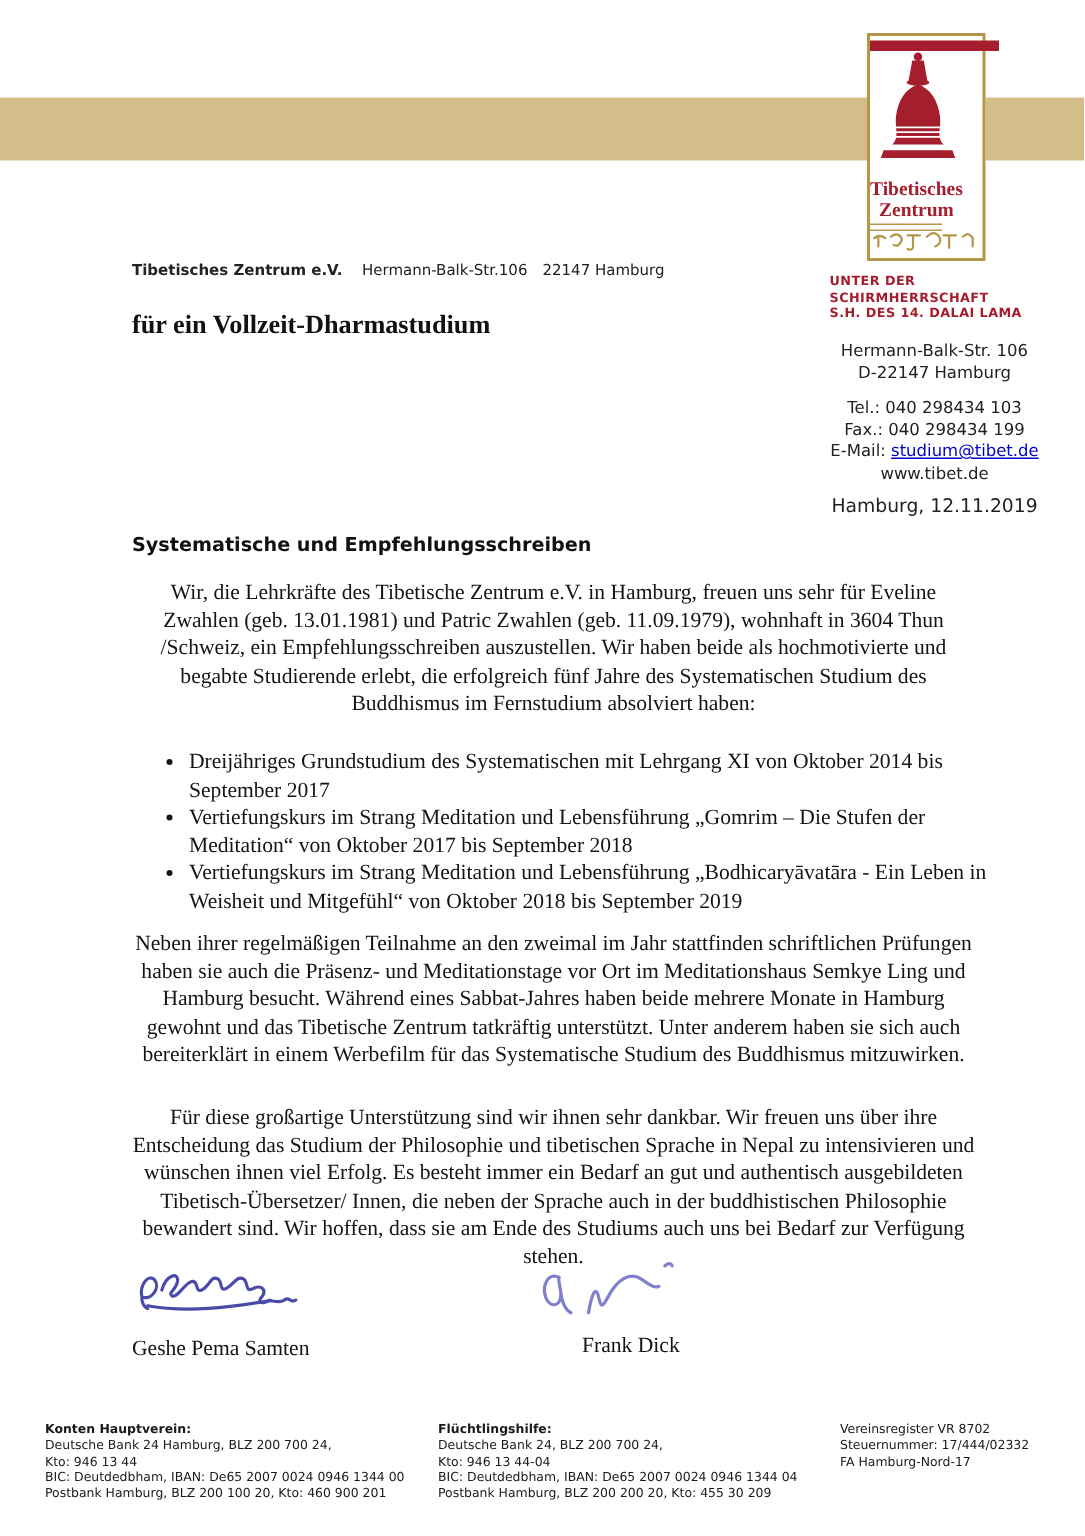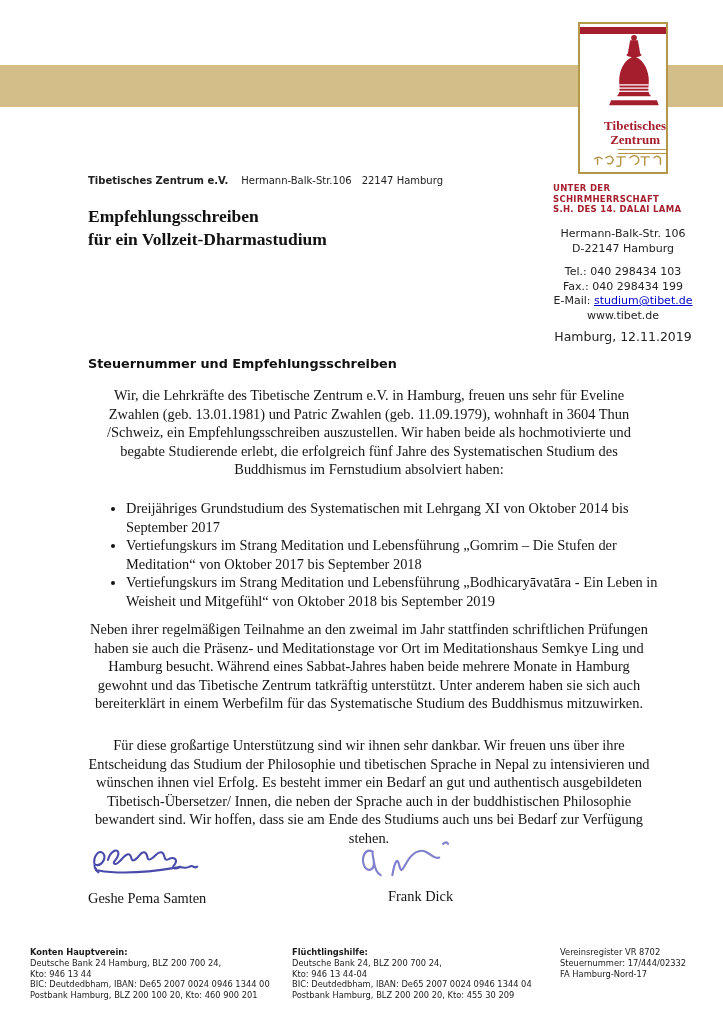--- a/index.html
+++ b/index.html
@@ -1,22 +1,22 @@
 <!DOCTYPE html>
 <html><head>
 <meta charset="utf-8">
 <style>
   html,body{margin:0;padding:0;background:#ffffff;}
   .page{position:relative;width:723px;height:1024px;background:#ffffff;overflow:hidden;
         font-family:"Liberation Serif",serif;color:#141414;}
   .gold-band{position:absolute;left:0;top:65px;width:723px;height:42px;background:#d3be8a;}
   
-  .logo-box{position:absolute;left:578px;top:22px;width:90px;height:152px;background:#ffffff;
+  .logo-box{position:absolute;left:578px;top:22px;width:79px;height:152px;background:#ffffff;
             border:2px solid #b5974a;box-sizing:border-box;z-index:2;
-            display:flex;flex-direction:column;align-items:flex-end;}
+            display:flex;flex-direction:column;align-items:flex-start;}
   .logo-topbar{width:86px;height:7px;background:#a51e2d;margin-top:3px;}
   .logo-name{color:#a51e2d;font-family:"Liberation Serif",serif;font-weight:bold;
              font-size:13px;line-height:13.5px;text-align:center;margin-top:1px;}
   .logo-divider{width:48px;height:3px;border-top:1px solid #b5974a;border-bottom:1px solid #b5974a;margin-top:3px;}
   .patronage{position:absolute;left:553px;top:183px;width:152px;text-align:left;color:#a51e2d;
              font-family:"DejaVu Sans",sans-serif;font-weight:bold;font-size:8.5px;line-height:10.5px;
              letter-spacing:.3px;z-index:2;}
   
   .sender-line{position:absolute;left:88px;top:175px;font-family:"DejaVu Sans",sans-serif;
                font-size:10px;color:#222;white-space:nowrap;}
@@ -100,36 +100,35 @@
     <div>UNTER DER</div>
     <div>SCHIRMHERRSCHAFT</div>
     <div>S.H. DES 14. DALAI LAMA</div>
   </div>
 
   <div class="sender-line">
     <span class="org">Tibetisches Zentrum e.V.</span><span class="street">Hermann-Balk-Str.106</span><span>22147 Hamburg</span>
   </div>
 
   <div class="doc-title">
-    <div>Empfehlungsschreiben</div>
     <div>für ein Vollzeit-Dharmastudium</div>
   </div>
 
   <div class="addr">
     <div>Hermann-Balk-Str. 106</div>
     <div>D-22147 Hamburg</div>
     <div class="gap"></div>
     <div>Tel.: 040 298434 103</div>
     <div>Fax.: 040 298434 199</div>
     <div><span>E-Mail:</span> <a class="mail" href="#">studium@tibet.de</a></div>
     <div>www.tibet.de</div>
     <div class="dateline">Hamburg, 12.11.2019</div>
   </div>
 
-  <div class="body-heading">Steuernummer und Empfehlungsschreiben</div>
+  <div class="body-heading">Systematische und Empfehlungsschreiben</div>
 
   <p class="para p1">Wir, die Lehrkräfte des Tibetische Zentrum e.V. in Hamburg, freuen uns sehr für Eveline Zwahlen (geb. 13.01.1981) und Patric Zwahlen (geb. 11.09.1979), wohnhaft in 3604 Thun /Schweiz, ein Empfehlungsschreiben auszustellen. Wir haben beide als hochmotivierte und begabte Studierende erlebt, die erfolgreich fünf Jahre des Systematischen Studium des Buddhismus im Fernstudium absolviert haben:</p>
 
   <ul class="bullets">
     <li>Dreijähriges Grundstudium des Systematischen mit Lehrgang XI von Oktober 2014 bis September 2017</li>
     <li>Vertiefungskurs im Strang Meditation und Lebensführung „Gomrim – Die Stufen der Meditation“ von Oktober 2017 bis September 2018</li>
     <li>Vertiefungskurs im Strang Meditation und Lebensführung „Bodhicaryāvatāra - Ein Leben in Weisheit und Mitgefühl“ von Oktober 2018 bis September 2019</li>
   </ul>
 
   <p class="para p2">Neben ihrer regelmäßigen Teilnahme an den zweimal im Jahr stattfinden schriftlichen Prüfungen haben sie auch die Präsenz- und Meditationstage vor Ort im Meditationshaus Semkye Ling und Hamburg besucht. Während eines Sabbat-Jahres haben beide mehrere Monate in Hamburg gewohnt und das Tibetische Zentrum tatkräftig unterstützt. Unter anderem haben sie sich auch bereiterklärt in einem Werbefilm für das Systematische Studium des Buddhismus mitzuwirken.</p>

